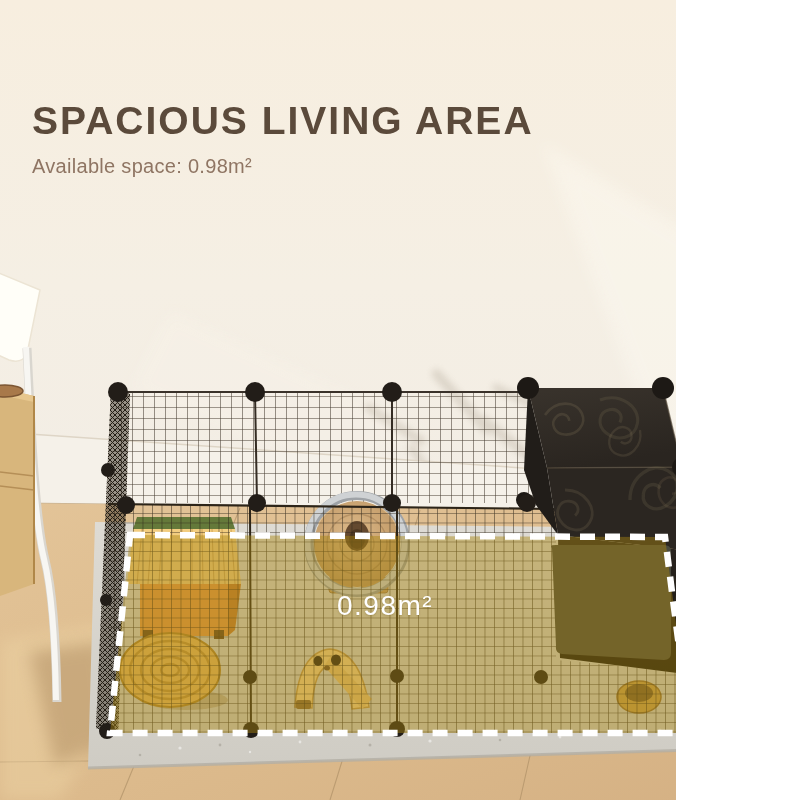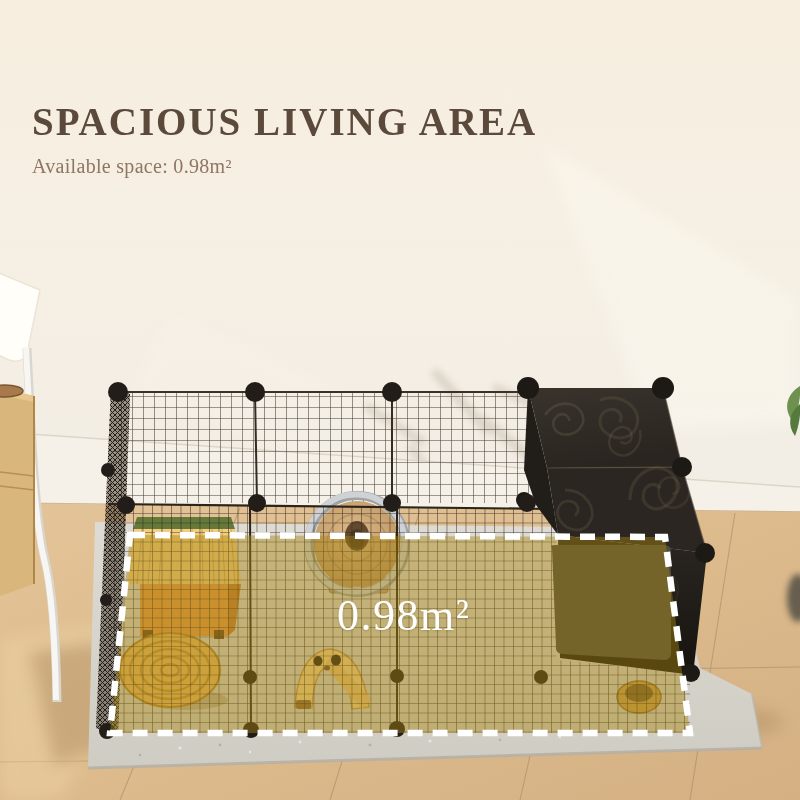--- a/index.html
+++ b/index.html
@@ -1,23 +1,23 @@
 <!DOCTYPE html>
 <html><head>
 <meta charset="utf-8">
 <style>
   html,body{margin:0;padding:0;background:#ffffff;}
-  .canvas{position:relative;width:800px;height:800px;overflow:hidden;
-          background:#f6efe3;font-family:Liberation Serif, serif;}
+  .canvas{position:relative;width:676px;height:800px;overflow:hidden;
+          background:#f6efe3;font-family:Liberation Sans, sans-serif;}
   .scene{position:absolute;left:0;top:0;width:800px;height:800px;display:block;}
   .title{position:absolute;left:32px;top:99px;font-size:39px;font-weight:700;
          color:#5b4a3b;letter-spacing:2px;white-space:nowrap;}
   .subtitle{position:absolute;left:32px;top:155px;font-size:20px;font-weight:400;
          color:#8f7563;letter-spacing:.3px;white-space:nowrap;}
-  .area-label{position:absolute;left:337px;top:590px;font-size:44px;font-weight:400;
+  .area-label{position:absolute;left:337px;top:590px;font-size:28px;font-weight:400;
          color:#ffffff;letter-spacing:1.5px;text-shadow:0 1px 2px rgba(90,70,10,.25);
          white-space:nowrap;}
 </style>
 </head>
 <body>
 
 <div class="canvas">
 
 <svg class="scene" viewBox="0 0 800 800" xmlns="http://www.w3.org/2000/svg">
   <defs>

